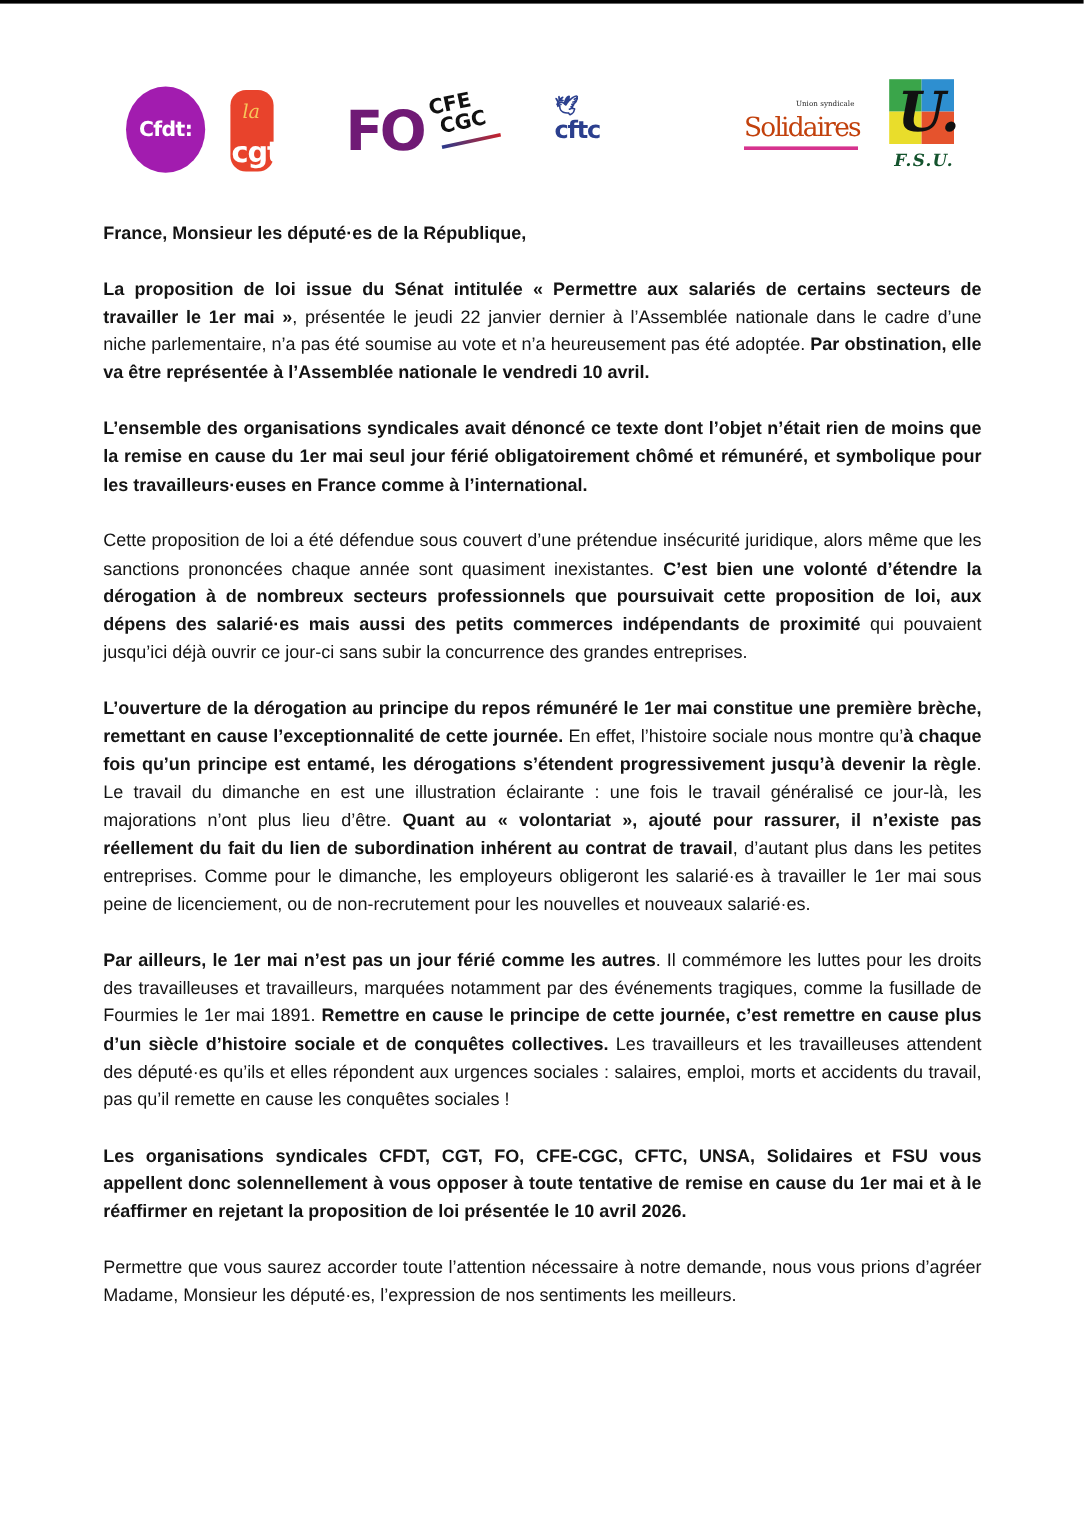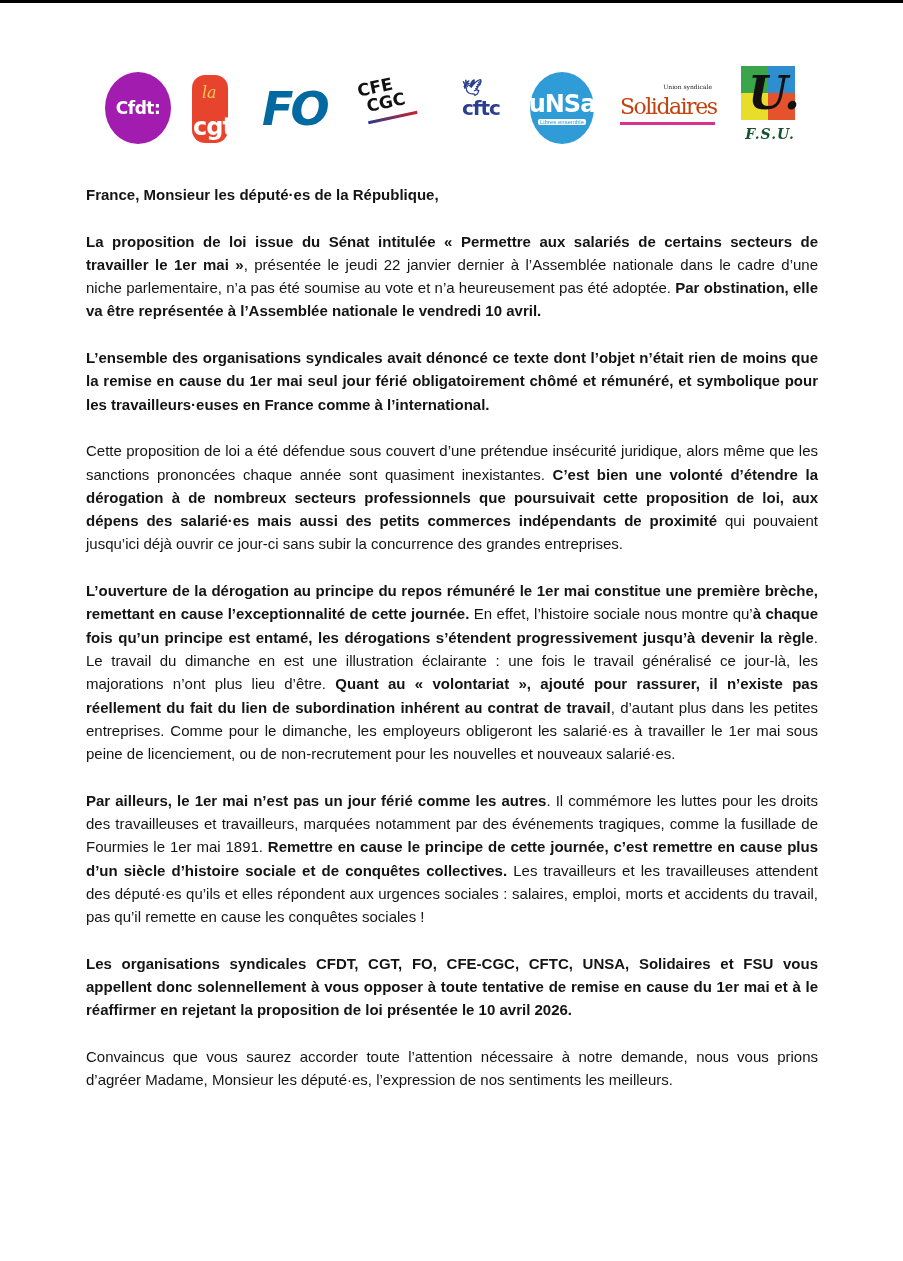--- a/index.html
+++ b/index.html
@@ -7,21 +7,21 @@
     .top-border { position: absolute; left: 0; top: 0; width: 903px; height: 3px; background: #000; }
     .logos { position: absolute; top: 64px; left: 100px; width: 710px; height: 90px; }
     .logo { position: absolute; }
     
     .cfdt { left: 5px; top: 8px; width: 66px; height: 72px; border-radius: 50%; background: #a21caf; display:flex; align-items:center; justify-content:center; color:#fff; font-weight:bold; font-size:17px; font-family:"DejaVu Sans", sans-serif; letter-spacing:-0.5px; }
     
     .cgt { left: 92px; top: 11px; width: 36px; height: 68px; background: #e8432c; color: #fff; border-radius: 13px; }
     .cgt .la { position:absolute; left:10px; top:8px; font-family:"DejaVu Serif", serif; font-style:italic; color:#f7c65a; font-size:16px; }
     .cgt .word { position:absolute; left:1px; bottom:2px; font-family:"DejaVu Sans", sans-serif; font-weight:bold; font-size:24px; letter-spacing:-1px; background:transparent; }
     
-    .fo { left: 162px; top: 10px; width: 60px; height: 70px; color: #0369a1; font-family:"DejaVu Sans", sans-serif; font-weight:bold; font-style: italic; font-size: 46px; letter-spacing:-3px; line-height:70px; }
+    .fo { left: 188px; top: 10px; width: 60px; height: 70px; color: #701a75; font-family:"DejaVu Sans", sans-serif; font-weight:bold; font-size: 46px; letter-spacing:-3px; line-height:70px; }
     
     .cfecgc { left: 262px; top: 12px; width: 60px; height: 66px; font-family:"DejaVu Sans", sans-serif; font-weight:bold; font-size:17px; line-height:17px; color:#111; transform: rotate(-12deg); }
     .cfecgc .l2 { margin-left: 6px; }
     .cfecgc .bar { width: 50px; height: 3px; background: linear-gradient(90deg, #2a3a8c, #c8232c); margin-top: 6px; margin-left: 4px; }
     
     .cftc { left: 362px; top: 16px; width: 52px; height: 50px; color: #2b3f8e; font-family:"DejaVu Sans", sans-serif; font-weight:bold; }
     .cftc .bird { font-size: 16px; line-height:16px; color:#2b3f8e; }
     .cftc .word { font-size: 20px; line-height: 24px; letter-spacing:-1px; }
     
     .unsa { left: 430px; top: 8px; width: 64px; height: 72px; border-radius: 50%; background: #2f9bd7; color: #fff; display:flex; align-items:center; justify-content:center; flex-direction:column; }
@@ -65,24 +65,20 @@
   </div>
   <div class="logo cfecgc">
     <div>CFE</div>
     <div class="l2">CGC</div>
     <div class="bar"></div>
   </div>
   <div class="logo cftc">
     <div class="bird">🕊︎</div>
     <div class="word">cftc</div>
   </div>
-  <div class="logo unsa">
-    <span class="word">uNSa</span>
-    <span class="tag">Libres ensemble</span>
-  </div>
   <div class="logo solid">
     <span class="tag">Union syndicale</span>
     <span class="word">Solidaires</span>
     <span class="bar"></span>
   </div>
   <div class="logo fsu">
     <span class="sq g"></span>
     <span class="sq b"></span>
     <span class="sq y"></span>
     <span class="sq r"></span>
@@ -112,15 +108,15 @@
 
   <p>
     <b>Par ailleurs, le 1er mai n’est pas un jour férié comme les autres</b><span>. Il commémore les luttes pour les droits des travailleuses et travailleurs, marquées notamment par des événements tragiques, comme la fusillade de Fourmies le 1er mai 1891. </span><b>Remettre en cause le principe de cette journée, c’est remettre en cause plus d’un siècle d’histoire sociale et de conquêtes collectives.</b><span> Les travailleurs et les travailleuses attendent des député·es qu’ils et elles répondent aux urgences sociales : salaires, emploi, morts et accidents du travail, pas qu’il remette en cause les conquêtes sociales !</span>
   </p>
 
   <p>
     <b>Les organisations syndicales CFDT, CGT, FO, CFE-CGC, CFTC, UNSA, Solidaires et FSU vous appellent donc solennellement à vous opposer à toute tentative de remise en cause du 1er mai et à le réaffirmer en rejetant la proposition de loi présentée le 10 avril 2026.</b>
   </p>
 
   <p>
-    <span>Convaincus que vous saurez accorder toute l’attention nécessaire à notre demande, nous vous prions d’agréer Madame, Monsieur les député·es, l’expression de nos sentiments les meilleurs.</span>
+    <span>Permettre que vous saurez accorder toute l’attention nécessaire à notre demande, nous vous prions d’agréer Madame, Monsieur les député·es, l’expression de nos sentiments les meilleurs.</span>
   </p>
 </div>
 
 </body></html>

